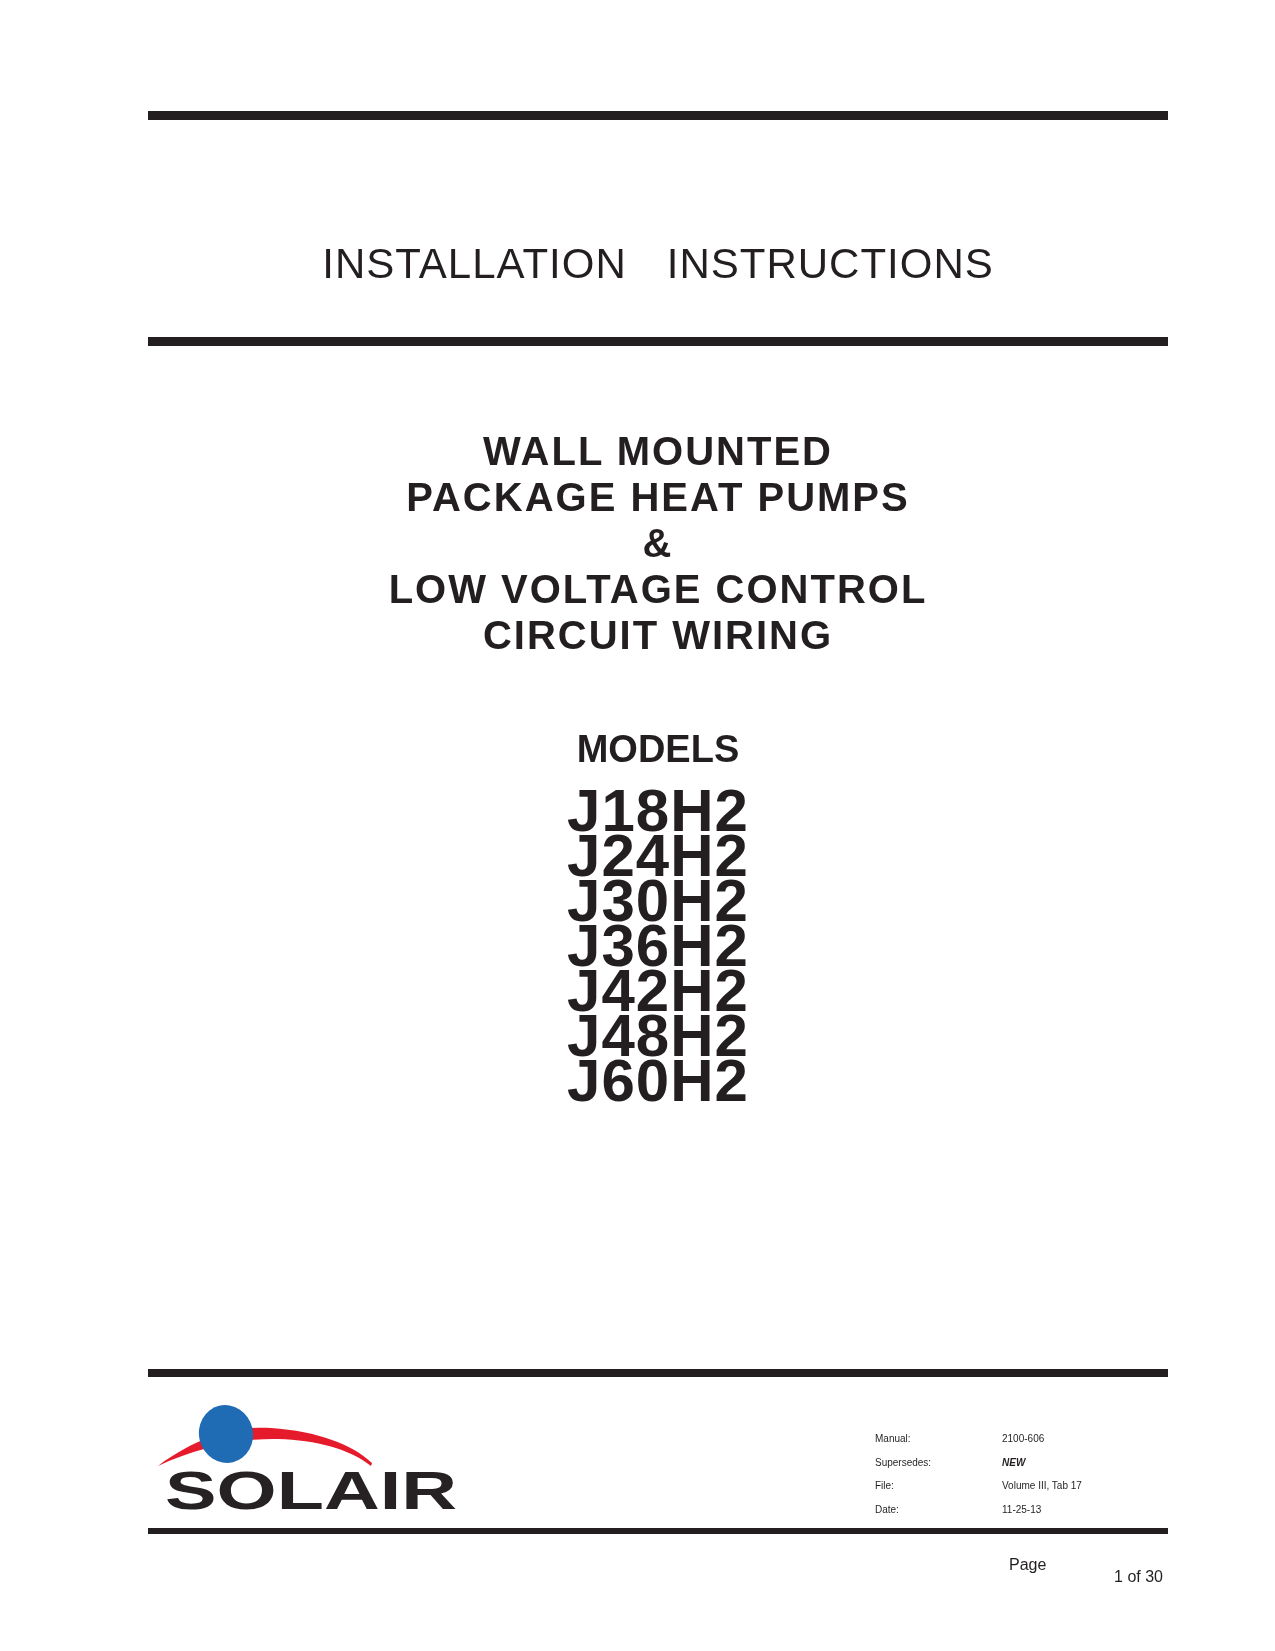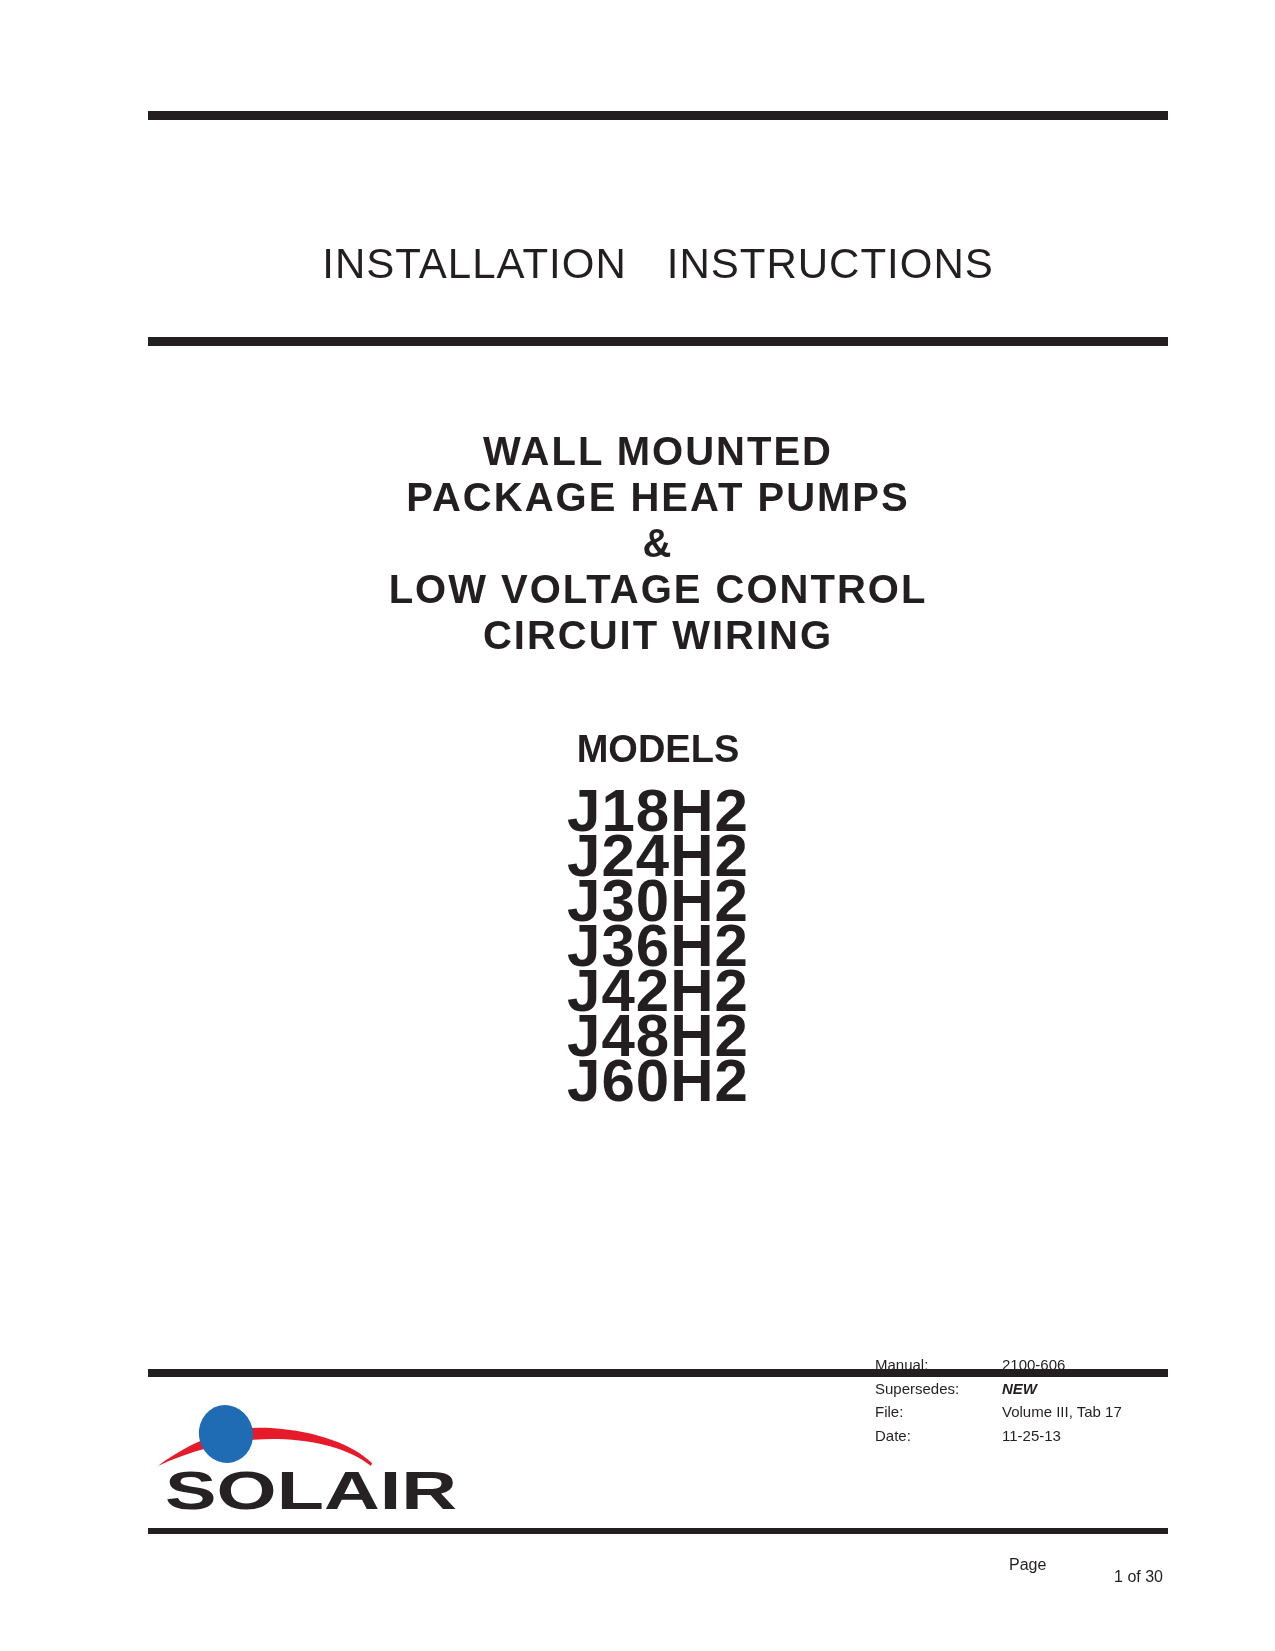--- a/index.html
+++ b/index.html
@@ -35,22 +35,22 @@
   }
   .models-list{
     position:absolute;left:148px;top:788px;width:1020px;
     text-align:center;font-weight:bold;font-size:60px;line-height:45px;
     letter-spacing:1px;
   }
 
   .logo{position:absolute;left:150px;top:1397px;}
 
   .manual-info{
-    position:absolute;left:875px;top:1353px;
-    font-size:15px;line-height:23.5px;
+    position:absolute;left:875px;top:1427px;
+    font-size:10px;line-height:23.5px;
   }
   .manual-info .row{display:flex;}
   .manual-info .label{width:127px;}
   .manual-info .value.bi{font-weight:bold;font-style:italic;}
 
   .page-label{position:absolute;left:997px;top:1556px;font-size:16px;margin-left:12px;}
   .page-number{position:absolute;right:112px;top:1568px;font-size:16px;}
 </style>
 </head>
 <body>

